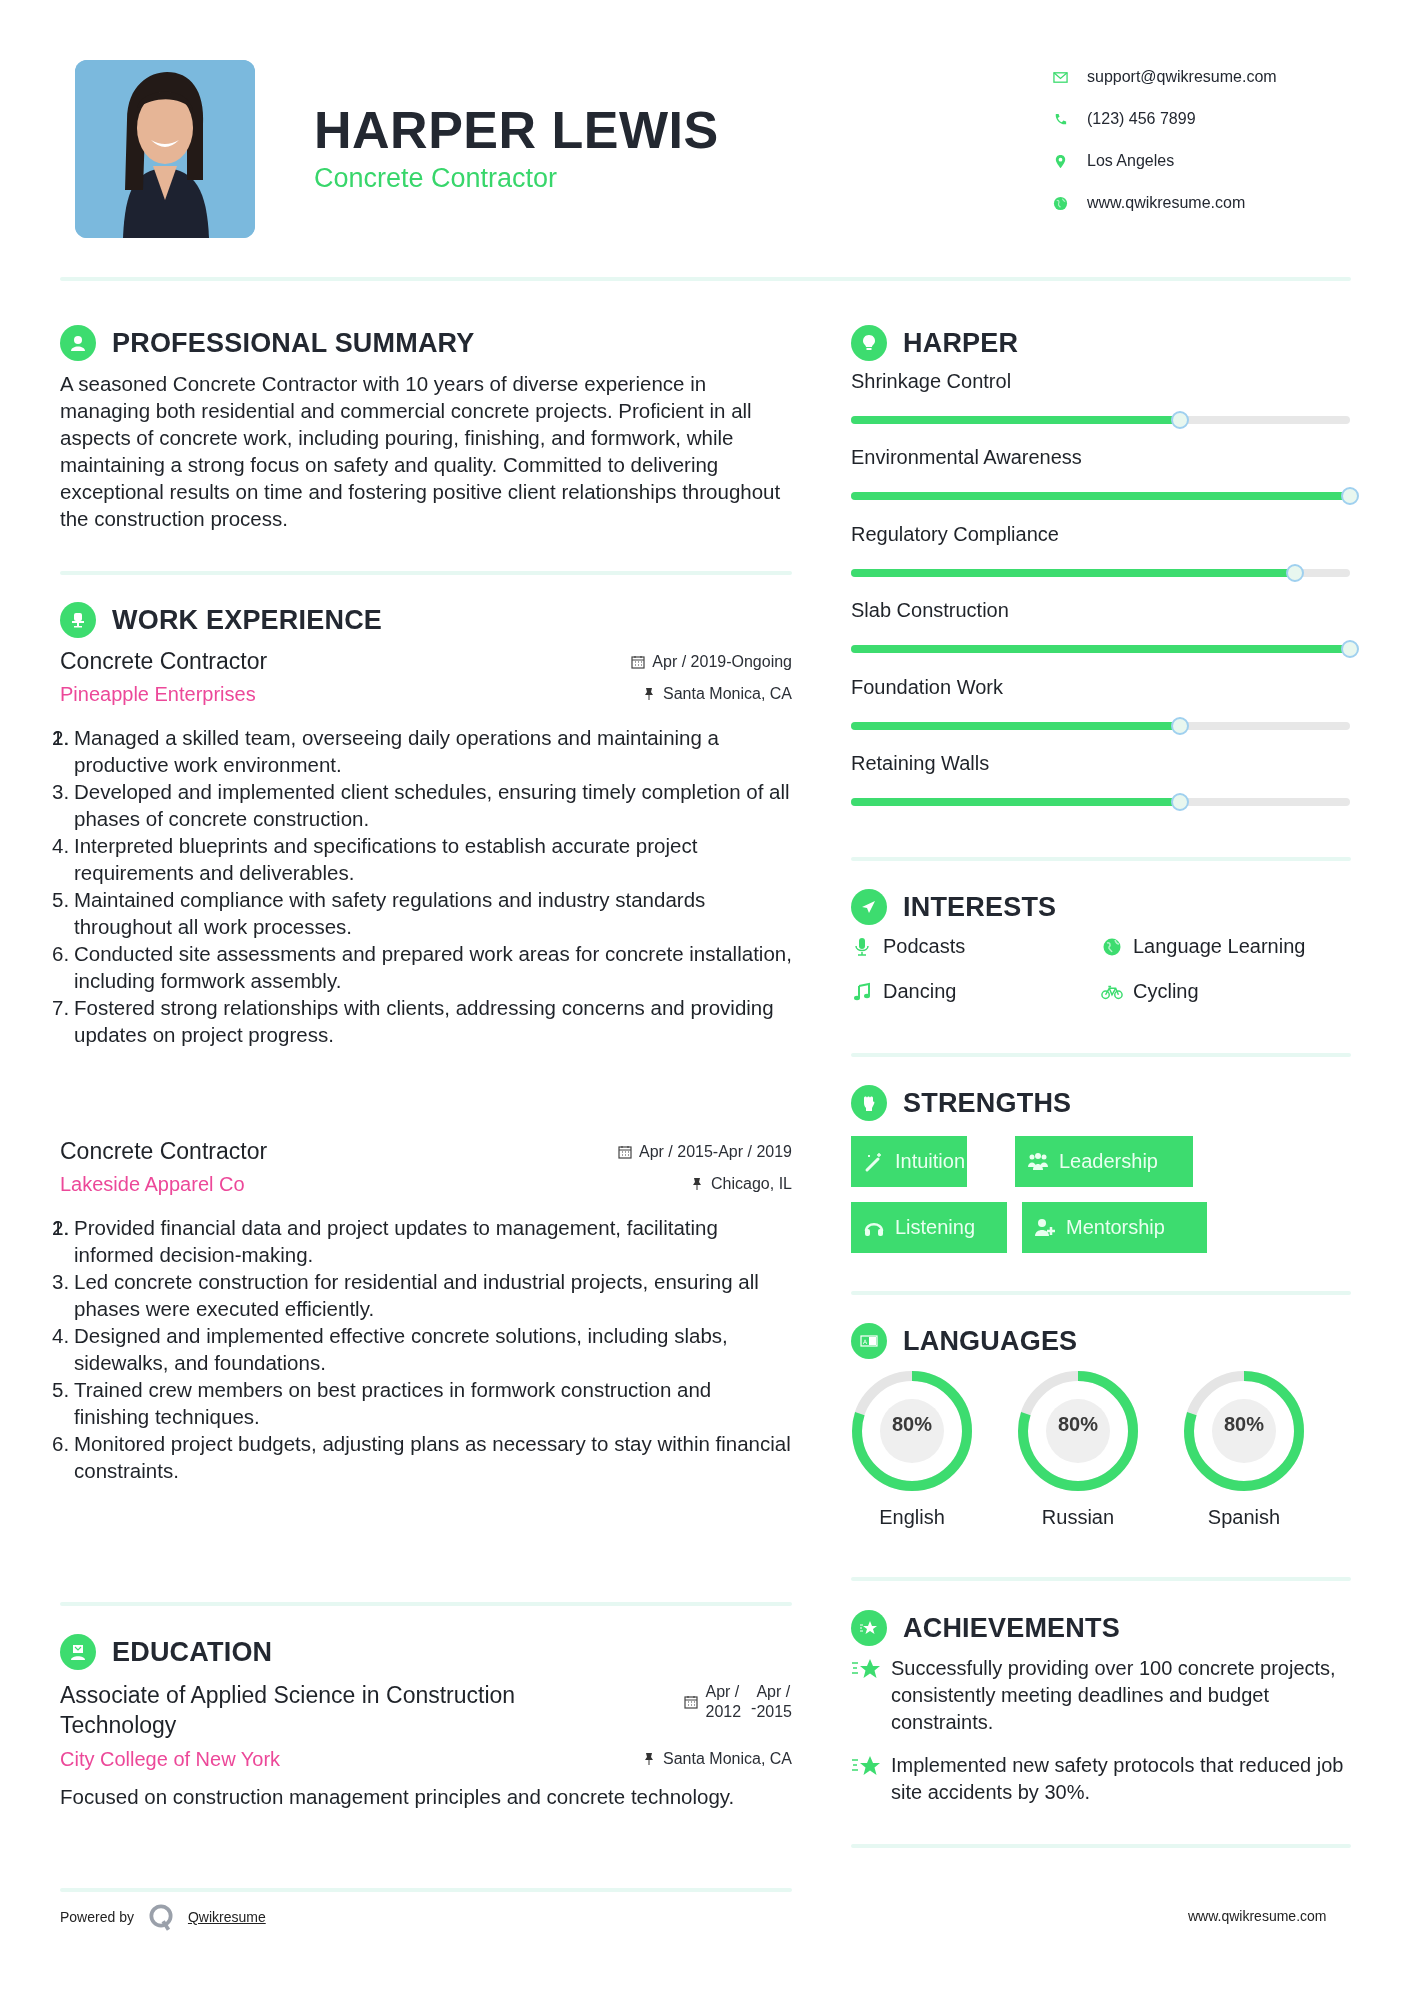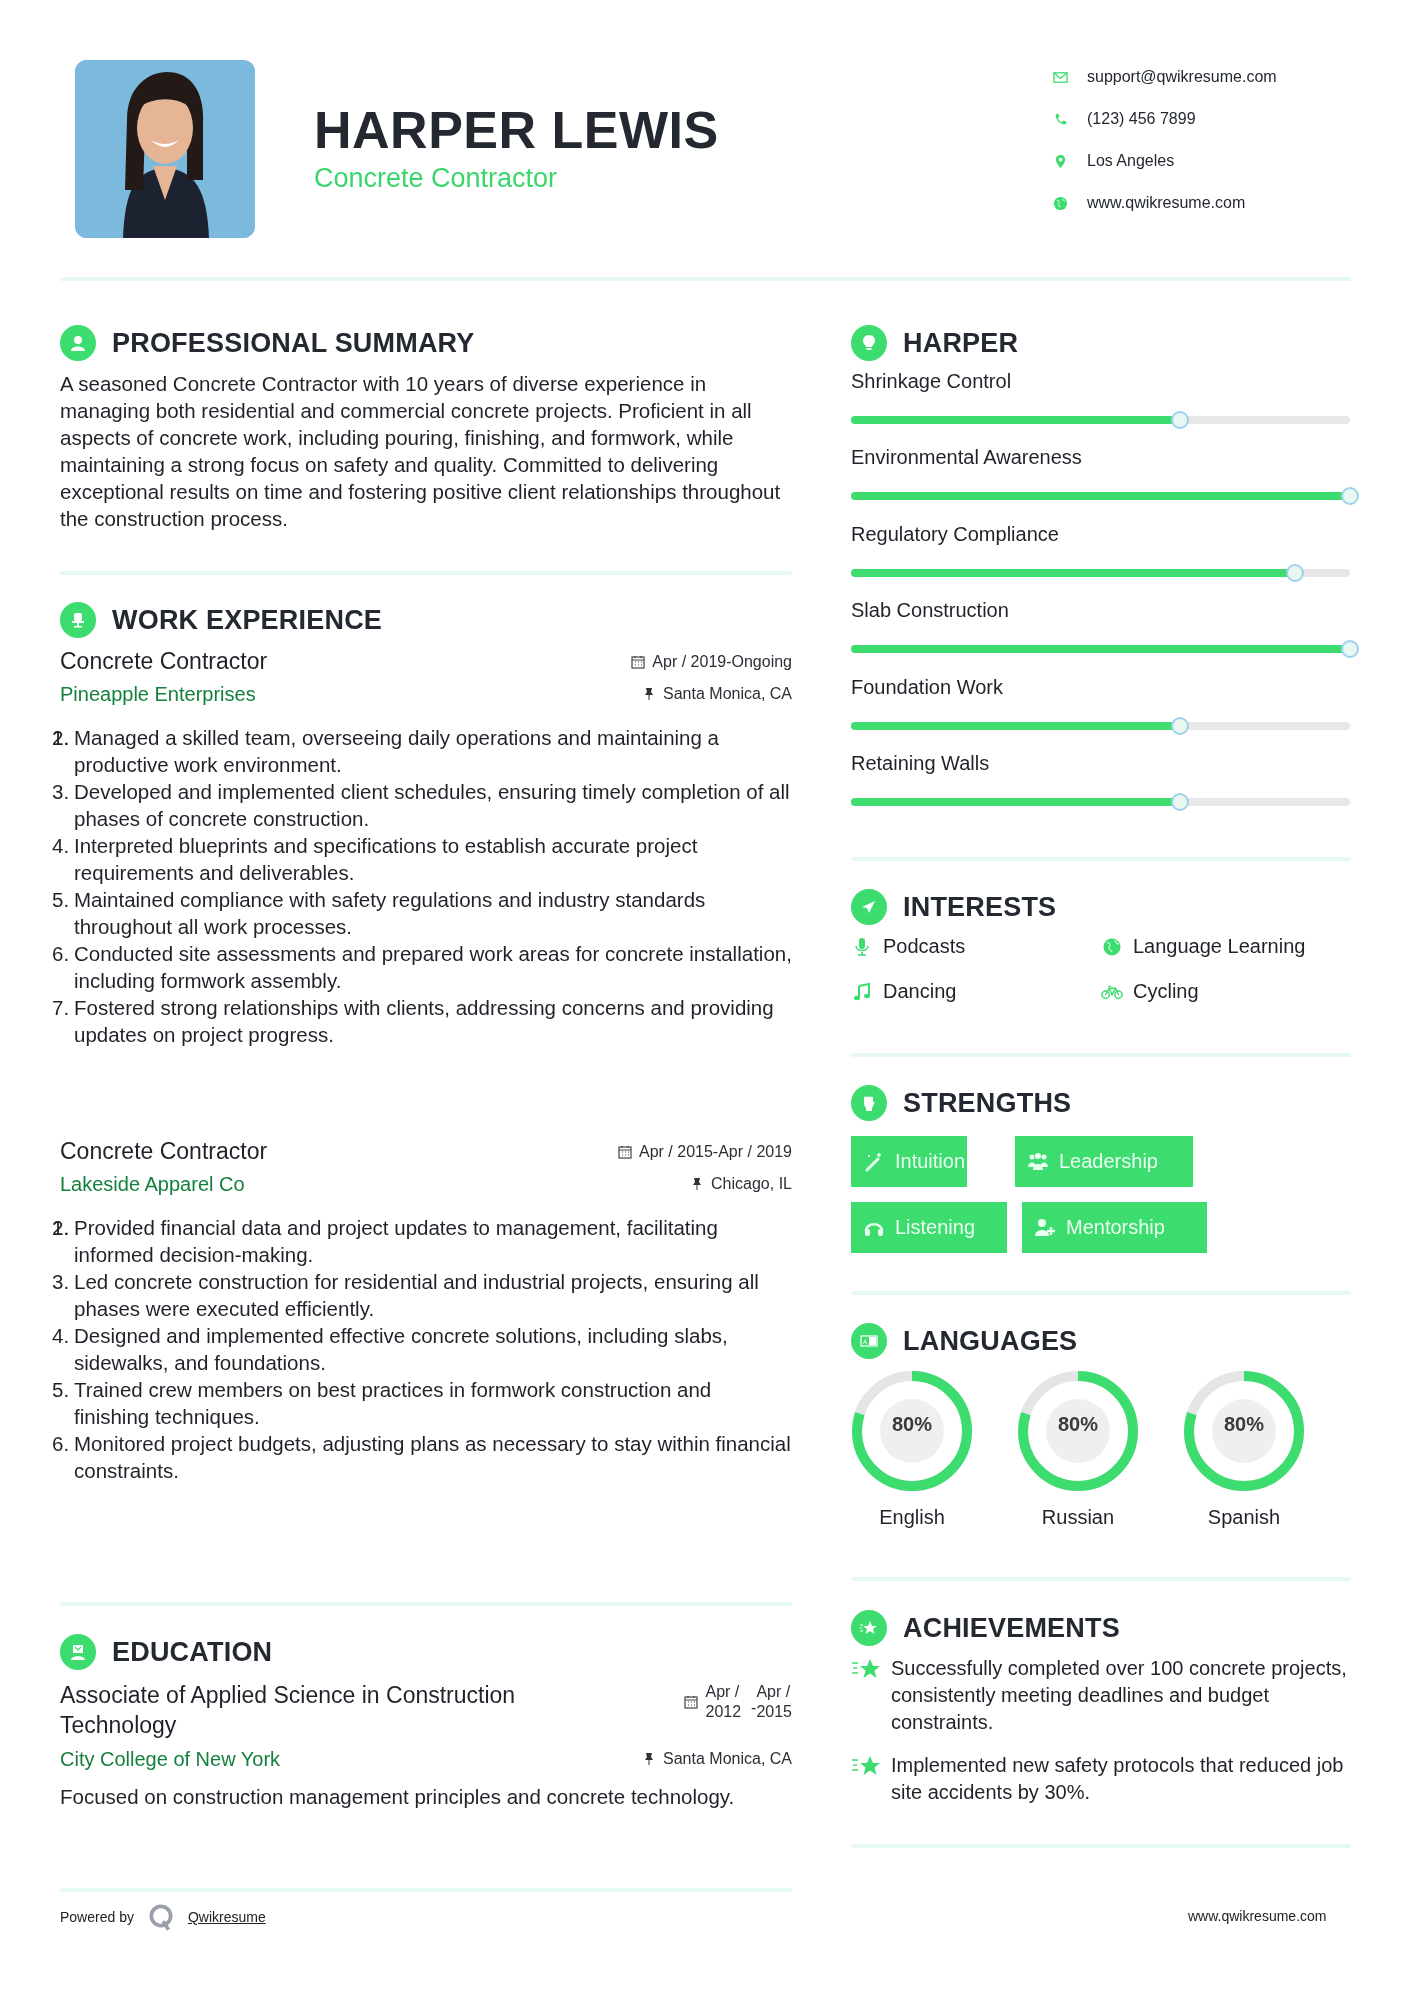--- a/index.html
+++ b/index.html
@@ -22,21 +22,21 @@
   .sec-head { position: absolute; display: flex; align-items: center; }
   .sec-icon { width: 36px; height: 36px; border-radius: 50%; background: #3ddc6f; display: flex; align-items: center; justify-content: center; margin-right: 16px; }
   .sec-icon svg { width: 20px; height: 20px; }
   .sec-title { font-size: 27px; font-weight: 700; color: #232831; letter-spacing: 0.2px; }
 
   .summary { position: absolute; left: 60px; top: 370px; width: 740px; font-size: 20.5px; line-height: 27px; color: #1f2329; }
 
   .job { position: absolute; left: 60px; width: 732px; }
   .job-row { display: flex; justify-content: space-between; align-items: baseline; }
   .job-title { font-size: 23px; color: #1f2329; }
-  .job-company { font-size: 20px; color: #15803d; }
+  .job-company { font-size: 20px; color: #ec4899; }
   .job-meta { font-size: 16px; color: #2b2f36; display: flex; align-items: center; }
   .job-meta .mi { margin-right: 7px; display: inline-flex; }
   .job-meta .mi svg { width: 14px; height: 14px; }
   .job ol { margin-top: 18px; padding-left: 0; list-style: none; }
   .job li { position: relative; padding-left: 18px; font-size: 20.5px; line-height: 27px; color: #1f2329; margin-left: -4px; }
   .job li .num { position: absolute; left: -4px; }
 
   .skills { position: absolute; left: 851px; top: 370px; width: 500px; }
   .skill { height: 76.4px; position: relative; }
   .skill-label { font-size: 20px; color: #1f2329; }
@@ -485,21 +485,21 @@
       </svg>
     </div>
   <div class="sec-title">ACHIEVEMENTS</div>
 </div>
 <div class="achievements">
   <div class="ach">
     <span class="ic"><svg viewBox="0 0 32 26">
           <path d="M19 2 L22 9 L29 9 L23.5 13.5 L25.5 21 L19 16.5 L12.5 21 L14.5 13.5 L9 9 L16 9 Z" fill="#3ddc6f"></path>
           <path d="M1 6 H7 M2 11 H6 M1 16 H7" stroke="#3ddc6f" stroke-width="1.6"></path>
         </svg></span>
-    <span class="ach-text">Successfully completed over 100 concrete projects, consistently meeting deadlines and budget constraints.</span>
+    <span class="ach-text">Successfully providing over 100 concrete projects, consistently meeting deadlines and budget constraints.</span>
   </div>
   <div class="ach">
     <span class="ic"><svg viewBox="0 0 32 26">
           <path d="M19 2 L22 9 L29 9 L23.5 13.5 L25.5 21 L19 16.5 L12.5 21 L14.5 13.5 L9 9 L16 9 Z" fill="#3ddc6f"></path>
           <path d="M1 6 H7 M2 11 H6 M1 16 H7" stroke="#3ddc6f" stroke-width="1.6"></path>
         </svg></span>
     <span class="ach-text">Implemented new safety protocols that reduced job site accidents by 30%.</span>
   </div>
 </div>
 

